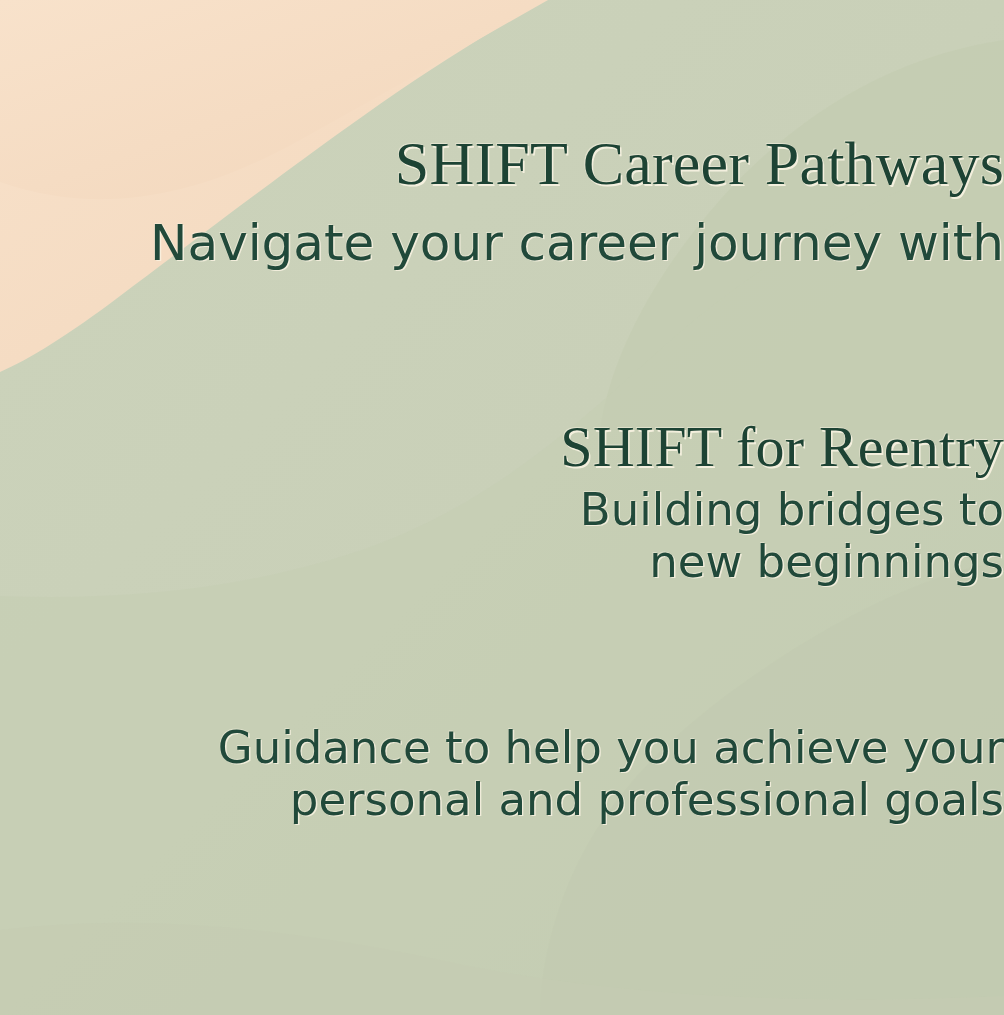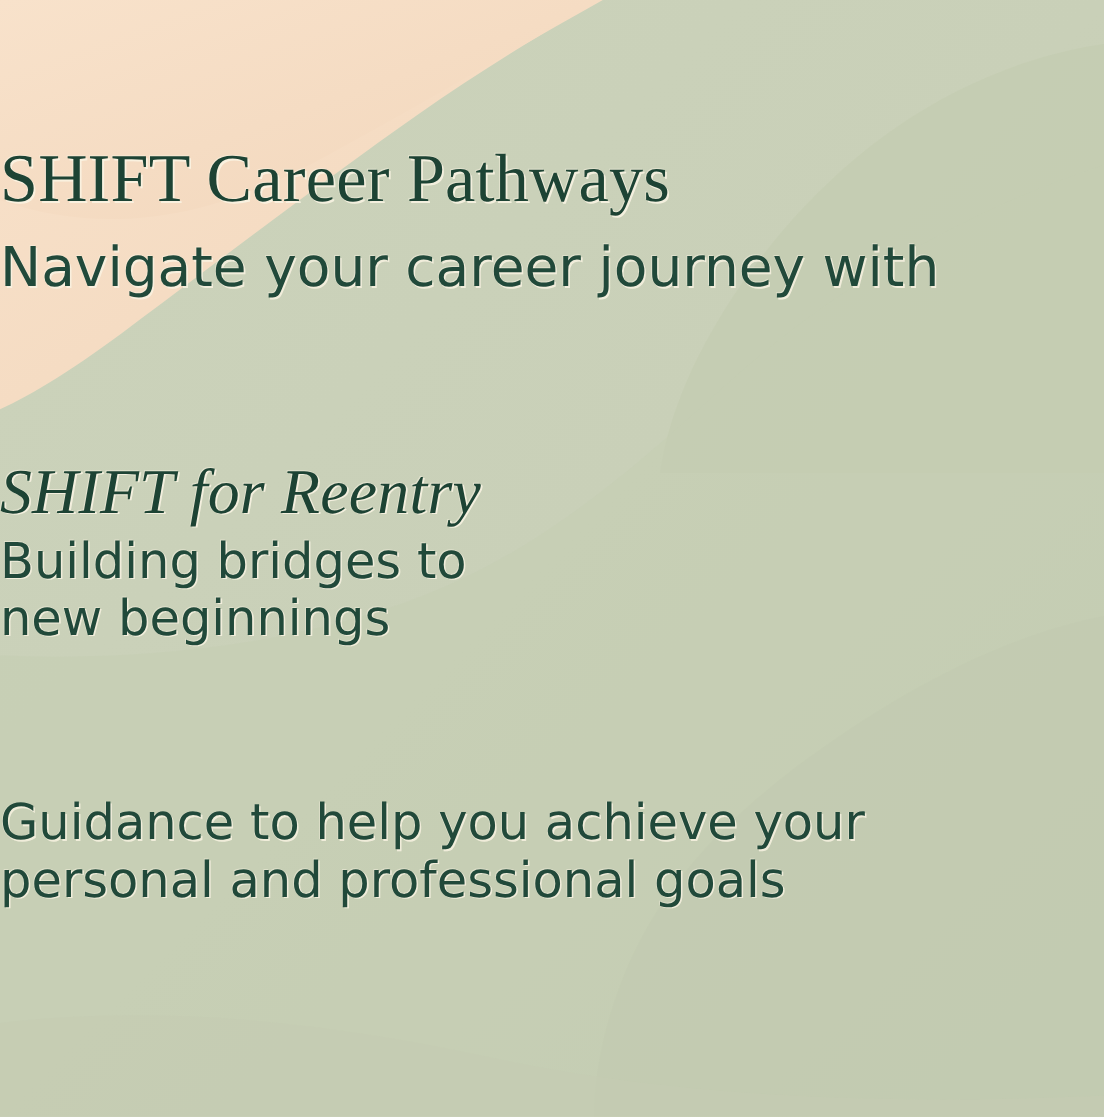--- a/index.html
+++ b/index.html
@@ -25,21 +25,21 @@
   #content {
     position: absolute;
     inset: 0;
     display: flex;
     flex-direction: column;
     align-items: center;
     z-index: 5;
   }
   .service-block {
     width: 100%;
-    text-align: left;
+    text-align: right;
     position: absolute;
     left: 0;
   }
   .service-title {
     font-family: "Liberation Serif", "DejaVu Serif", serif;
     color: #1d4334;
     font-weight: 400;
     letter-spacing: 0.2px;
     line-height: 1.0;
     margin: 0;
@@ -58,21 +58,21 @@
        -0.7px -0.7px 0 rgba(250,244,228,0.45);
   }
 
   
   #block-career { top: 132px; }
   #block-career .service-title { font-size: 62px; }
   #block-career .service-sub   { font-size: 50px; margin-top: 20px; }
 
   
   #block-reentry { top: 418px; }
-  #block-reentry .service-title { font-size: 58px; font-style: italic; }
+  #block-reentry .service-title { font-size: 58px; }
   #block-reentry .service-sub   { font-size: 45px; margin-top: 8px; }
 
   
   #block-coaching { top: 700px; }
   #block-coaching .service-title { font-size: 58px; }
   #block-coaching .service-sub   { font-size: 45px; margin-top: 22px; }
 
   .sub-line { display: block; }
 </style>
 </head>

